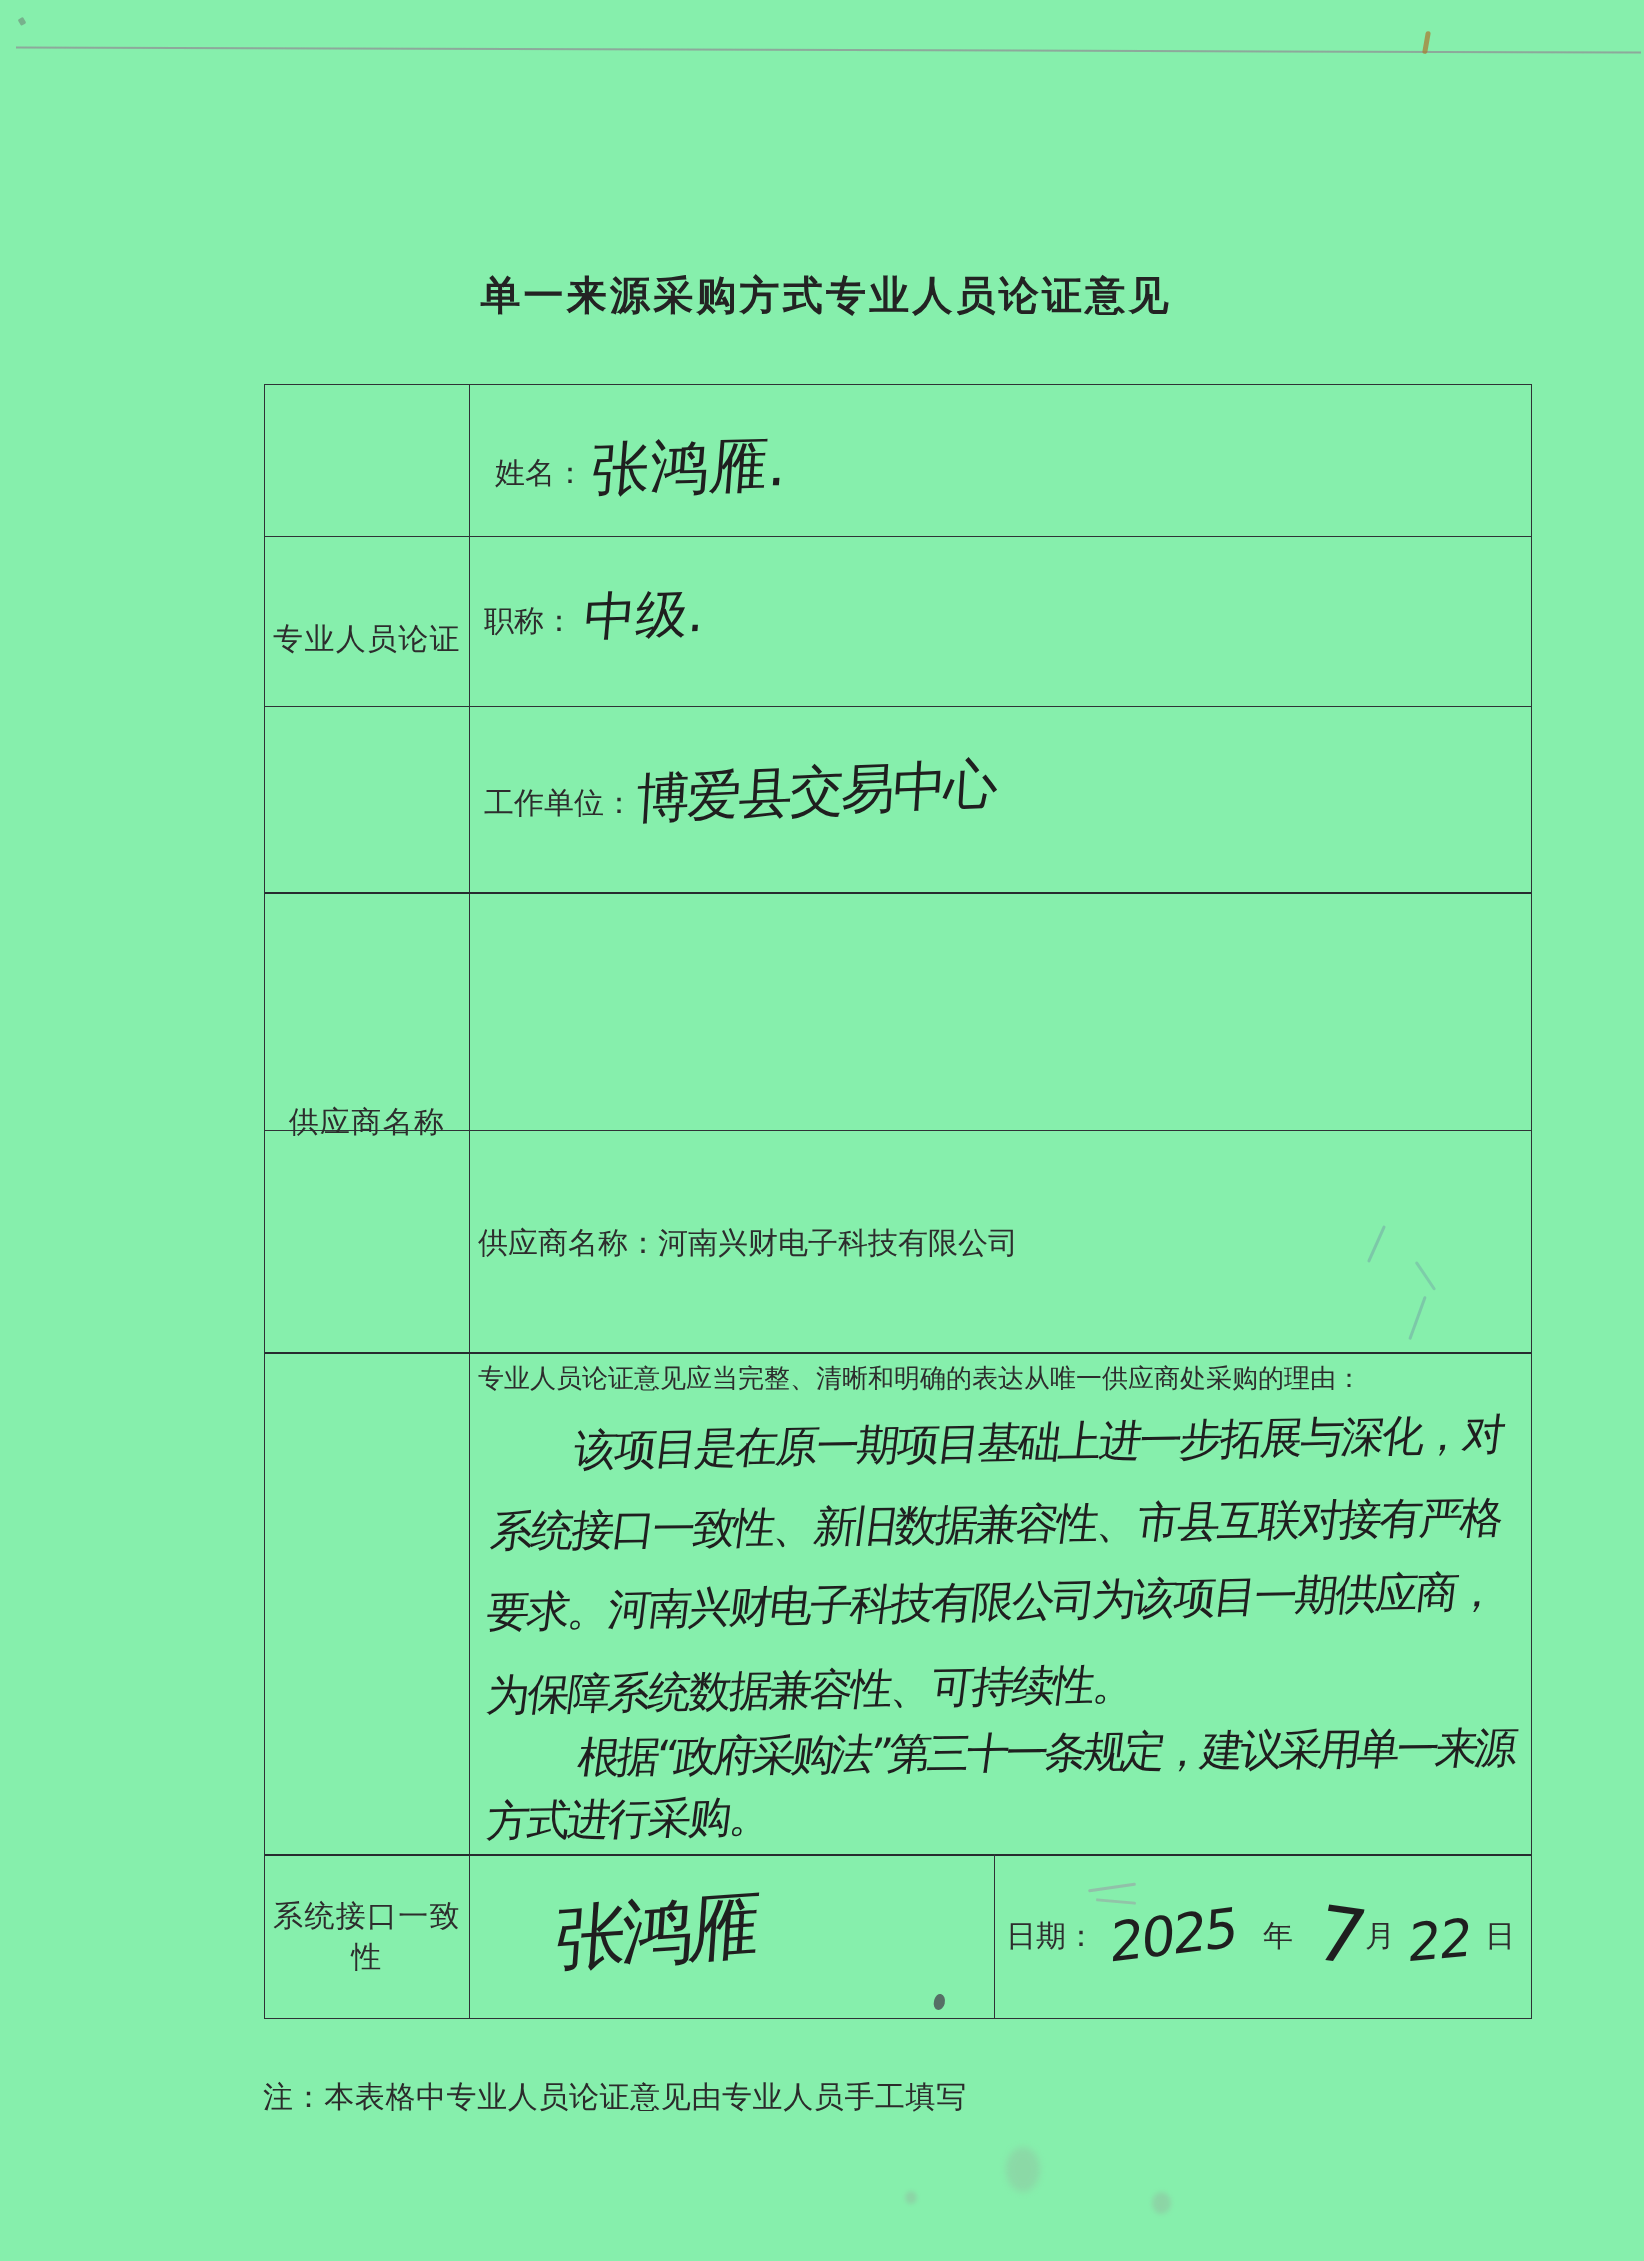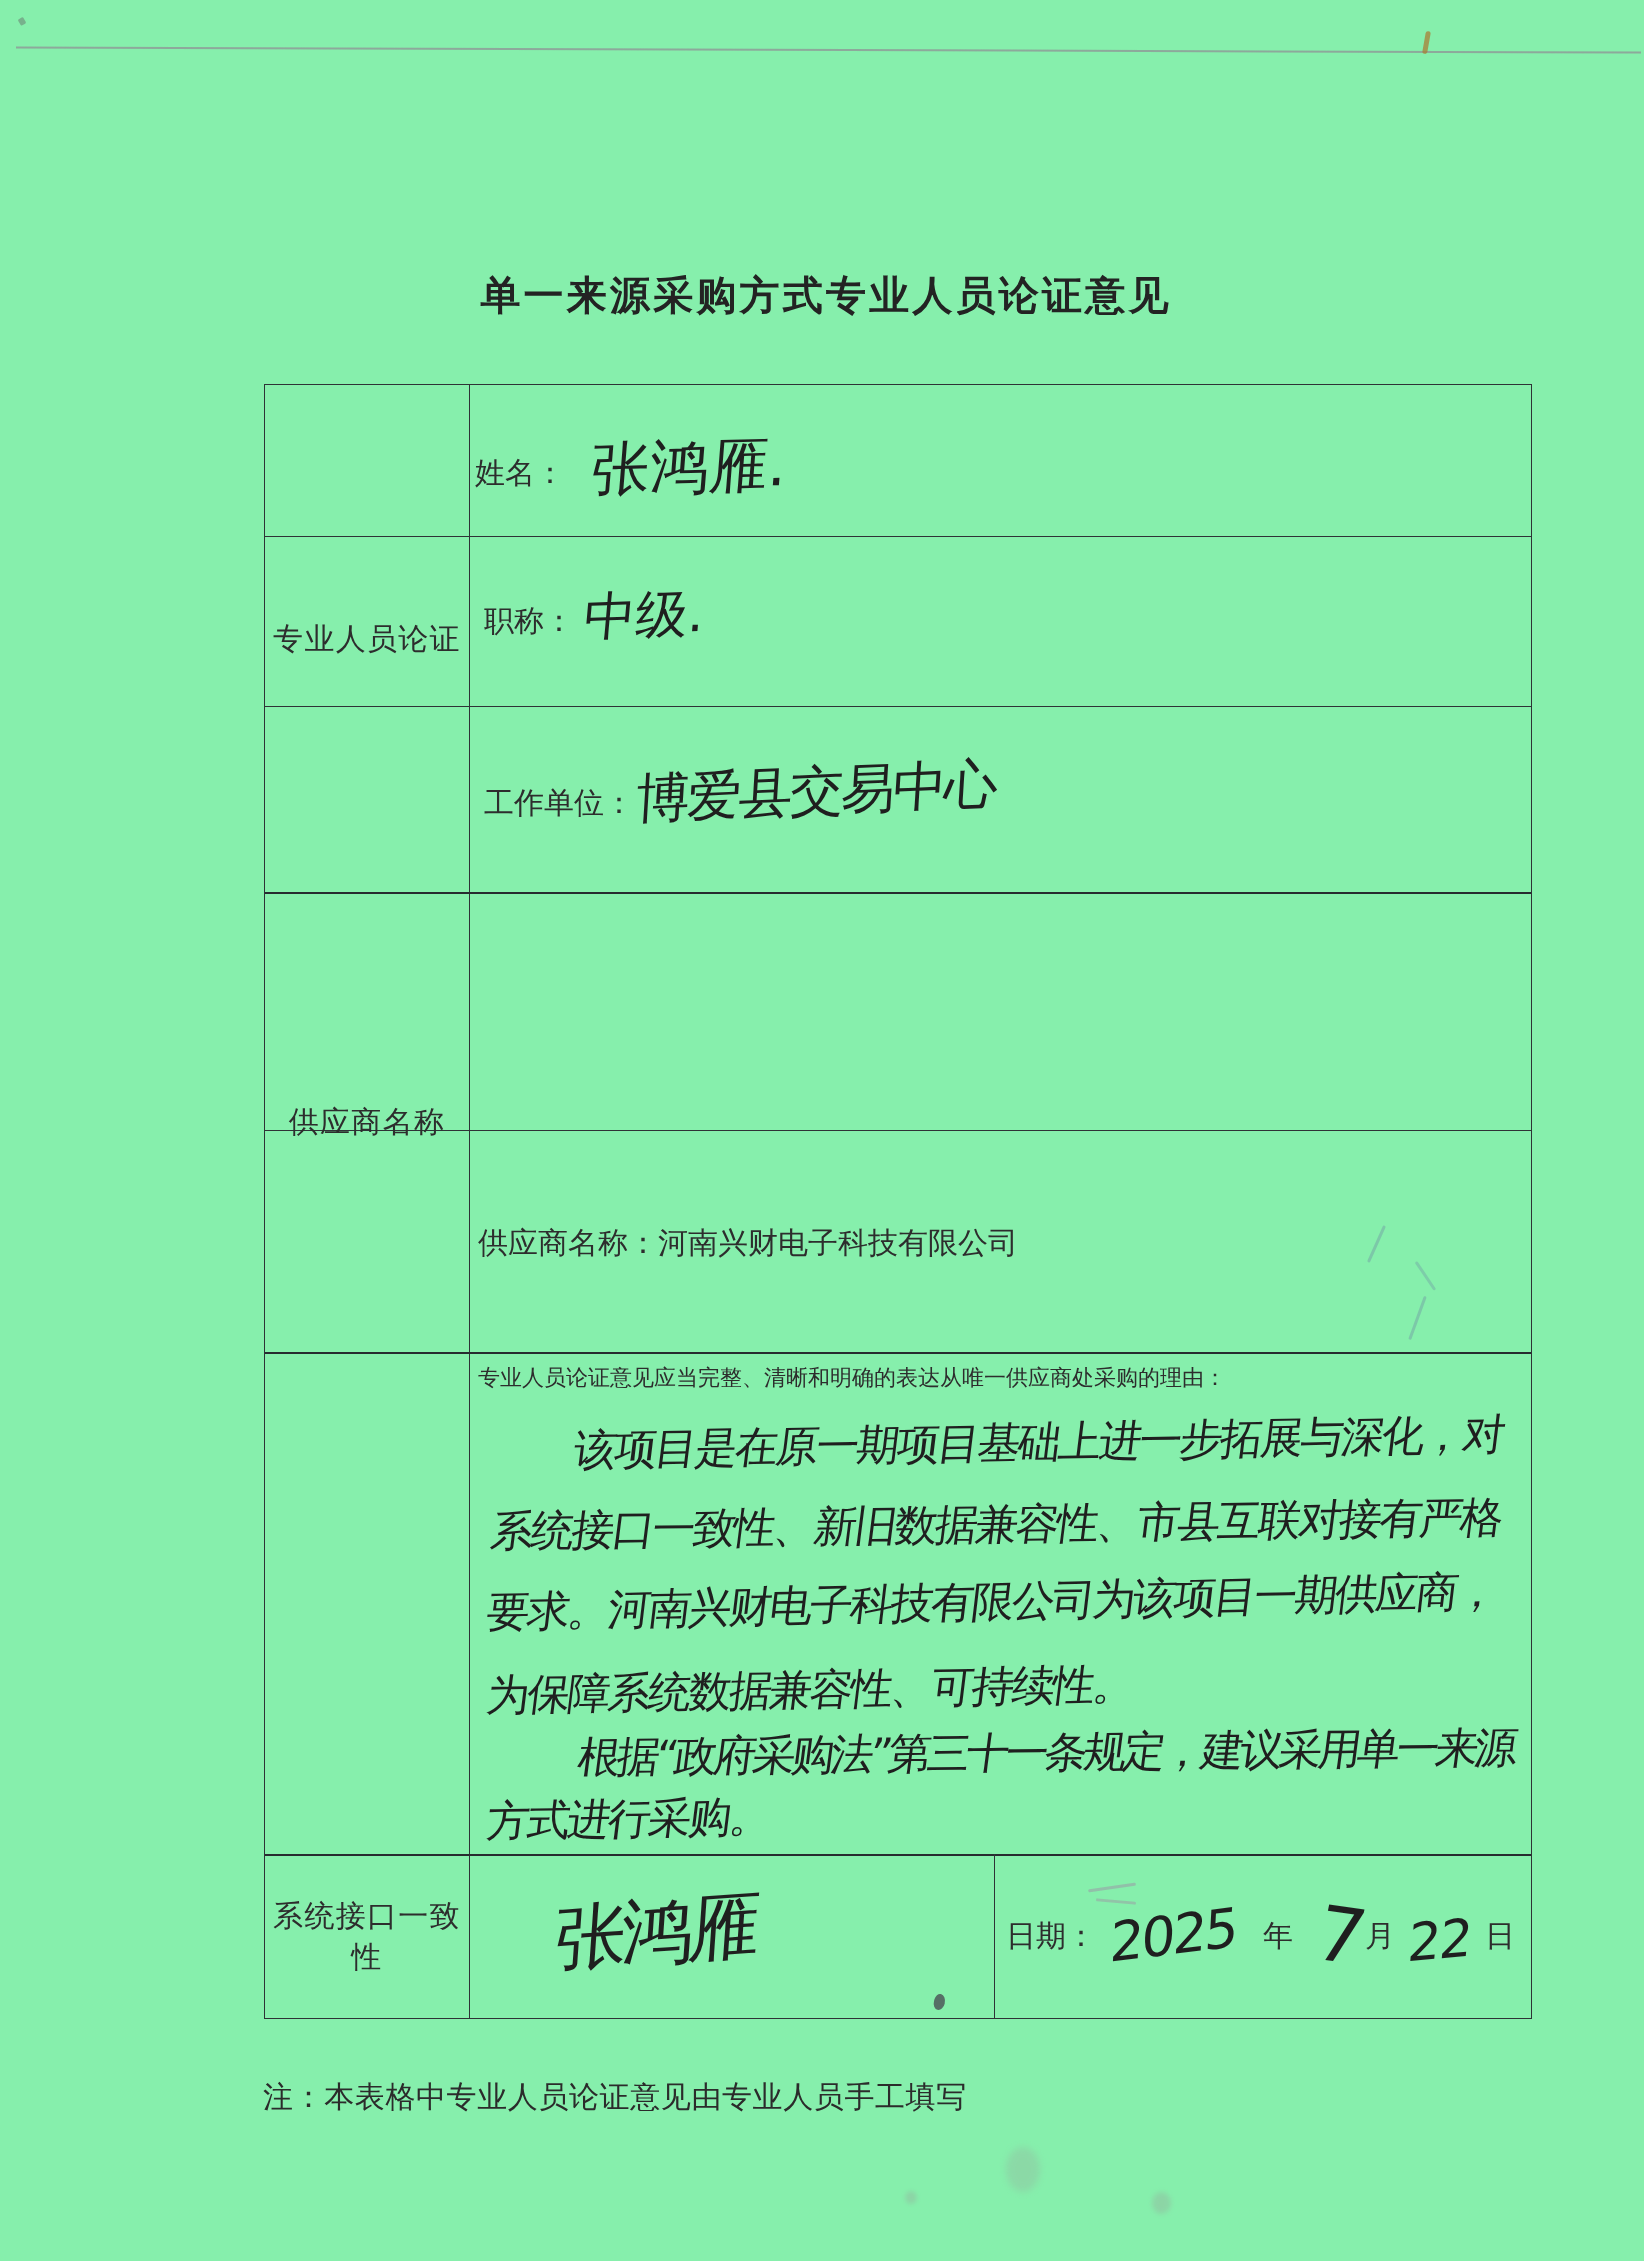--- a/index.html
+++ b/index.html
@@ -57,35 +57,35 @@
     <div class="hl thick" style="top:507px;"></div>
     <div class="hl" style="top:745px;"></div>
     <div class="hl thick" style="top:967px;"></div>
     <div class="hl thick" style="top:1469px;"></div>
     <div class="vl" style="left:729px;top:1469px;bottom:0;"></div>
 
     <div class="sec-label" style="top:253px;">专业人员论证</div>
     <div class="sec-label" style="top:736px;">供应商名称</div>
     <div class="sec-label" style="top:1551px;">系统接口一致性</div>
 
-    <div class="cell-text" style="left:210px;top:88px;font-family:Liberation Mono, monospace;">姓名：</div>
+    <div class="cell-text" style="left:230px;top:88px;font-family:Liberation Mono, monospace;">姓名：</div>
     <div class="hand" style="left:326px;top:86px;font-size:59px;transform:translateY(-50%) rotate(-1.5deg) skewX(-6deg);">张鸿雁.</div>
 
     <div class="cell-text" style="left:219px;top:236px;">职称：</div>
     <div class="hand" style="left:319px;top:233px;font-size:52px;transform:translateY(-50%) rotate(-2deg) skewX(-7deg);">中级.</div>
 
     <div class="cell-text" style="left:219px;top:418px;">工作单位：</div>
     <div class="hand" style="left:371px;top:415px;font-size:54px;letter-spacing:-2.6px;transform:translateY(-50%) rotate(-2.5deg) skewX(-6deg);">博爱县交易中心</div>
 
 
     <div class="cell-text" style="left:213px;top:858px;">
       <span>供应商名称：</span><span>河南兴财电子科技有限公司</span>
     </div>
 
-    <div class="cell-text" style="left:213px;top:993px;font-size:22px;">专业人员论证意见应当完整、清晰和明确的表达从唯一供应商处采购的理由：</div>
+    <div class="cell-text" style="left:213px;top:993px;font-size:26px;">专业人员论证意见应当完整、清晰和明确的表达从唯一供应商处采购的理由：</div>
     <div class="hand hand-line" style="left:309px;top:1066px;transform:translateY(-50%) rotate(-1deg) skewX(-8deg);">该项目是在原一期项目基础上进一步拓展与深化，对</div>
     <div class="hand hand-line" style="left:226px;top:1147px;transform:translateY(-50%) rotate(-0.8deg) skewX(-8deg);">系统接口一致性、新旧数据兼容性、市县互联对接有严格</div>
     <div class="hand hand-line" style="left:222px;top:1228px;transform:translateY(-50%) rotate(-1.2deg) skewX(-8deg);">要求。河南兴财电子科技有限公司为该项目一期供应商，</div>
     <div class="hand hand-line" style="left:222px;top:1311px;transform:translateY(-50%) rotate(-1deg) skewX(-8deg);">为保障系统数据兼容性、可持续性。</div>
     <div class="hand hand-line" style="left:313px;top:1373px;letter-spacing:-3.9px;transform:translateY(-50%) rotate(-0.6deg) skewX(-8deg);">根据“政府采购法”第三十一条规定，建议采用单一来源</div>
     <div class="hand hand-line" style="left:222px;top:1437px;transform:translateY(-50%) rotate(-1deg) skewX(-8deg);">方式进行采购。</div>
 
     <div class="hand" style="left:290px;top:1555px;font-size:72px;letter-spacing:-5.2px;transform:translateY(-50%) rotate(-4deg) skewX(-8deg);">张鸿雁</div>
 
     <div class="cell-text" style="left:741px;top:1551px;">日期：</div>

